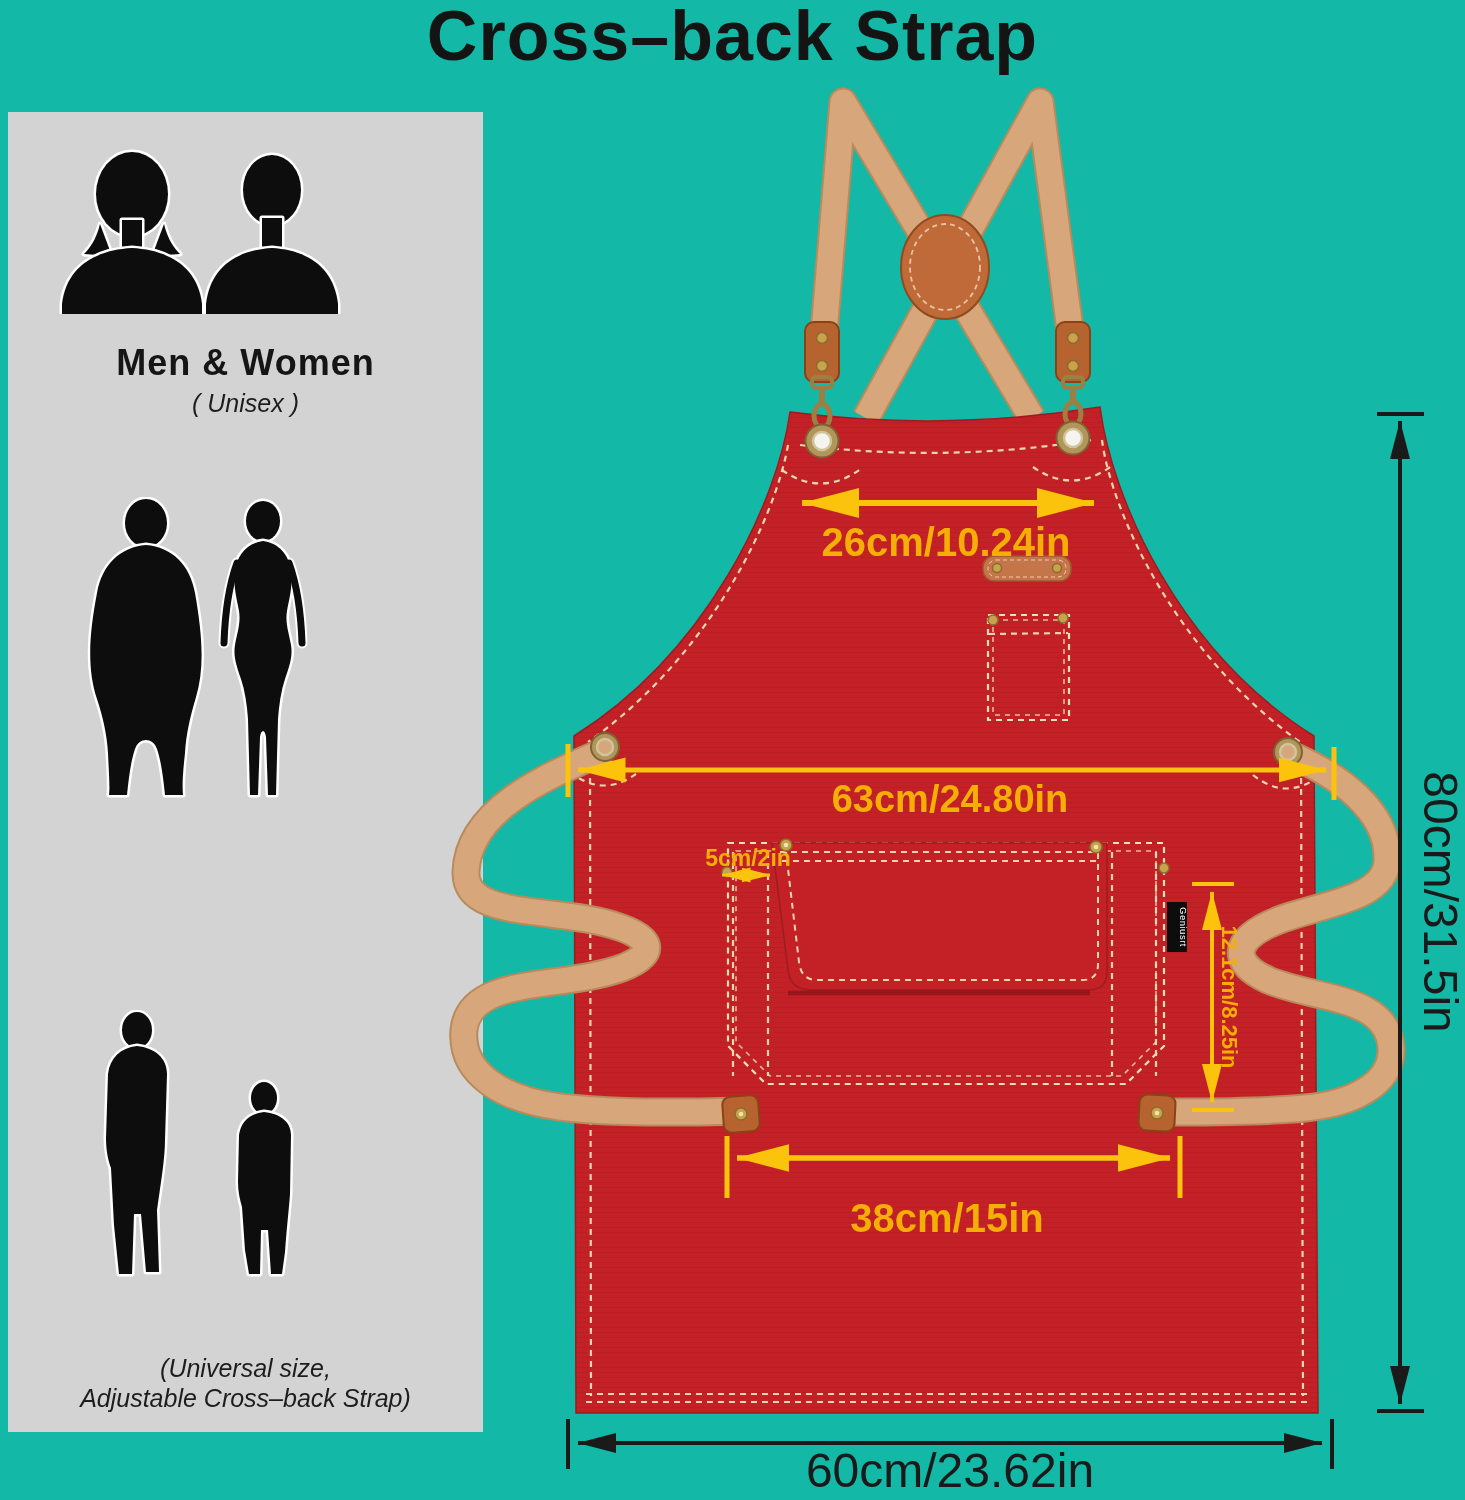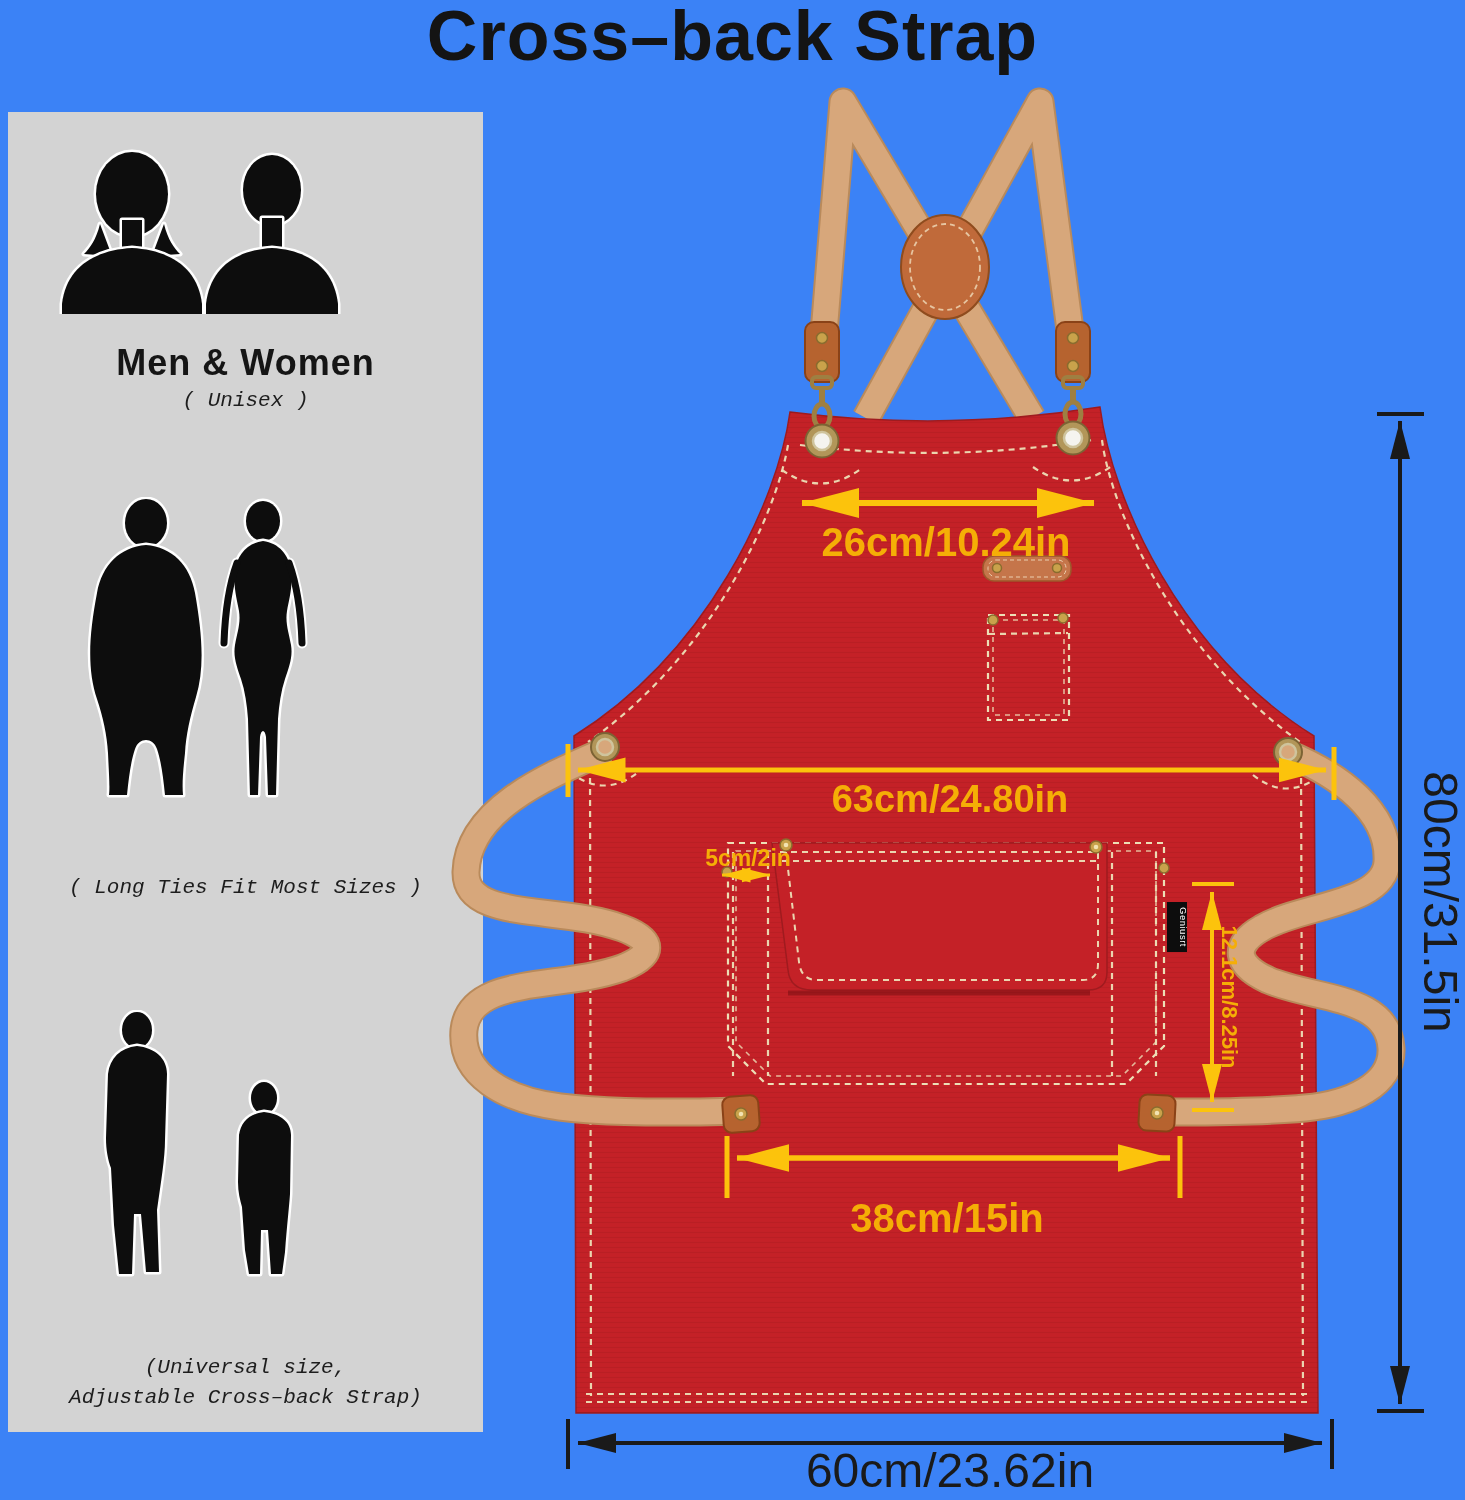--- a/index.html
+++ b/index.html
@@ -1,25 +1,25 @@
 <!DOCTYPE html>
 <html><head>
 <meta charset="utf-8">
 <style>
   html,body{margin:0;padding:0;background:#fff;}
-  .page{position:relative;width:1465px;height:1500px;background:#3b82f6;overflow:hidden;
+  .page{position:relative;width:1465px;height:1500px;background:#14b8a6;overflow:hidden;
         font-family:"Liberation Sans",sans-serif;}
   .title{position:absolute;left:0;top:-4px;width:100%;text-align:center;
          font-size:70px;font-weight:700;letter-spacing:1px;color:#141414;margin:0;}
   .panel{position:absolute;left:8px;top:112px;width:475px;height:1320px;background:#d3d3d3;}
   .sil{position:absolute;left:30px;}
   .h{position:absolute;left:0;width:100%;text-align:center;font-weight:700;
      font-size:36px;color:#151515;letter-spacing:1px;}
   .s{position:absolute;left:0;width:100%;text-align:center;font-style:italic;
-     font-size:21px;color:#1d1d1d;font-family:Liberation Mono, monospace;}
+     font-size:25px;color:#1d1d1d;}
   .s2l{line-height:30px;}
   .apron-svg{position:absolute;left:0;top:0;}
   .sf{fill:#0d0d0d;stroke:#ffffff;stroke-width:5;paint-order:stroke;stroke-linejoin:round;}
   .armW{fill:none;stroke:#ffffff;stroke-width:11;stroke-linecap:round;}
   .armB{fill:none;stroke:#0d0d0d;stroke-width:7;stroke-linecap:round;}
   .strapU{fill:none;stroke:#b98a5b;stroke-width:29;stroke-linejoin:round;}
   .strapO{fill:none;stroke:#d7a77b;stroke-width:25;stroke-linejoin:round;}
   .leather{fill:#b6632f;stroke:#8a4217;stroke-width:2;}
   .rv{fill:#c9a24b;stroke:#8a6c2e;stroke-width:1.5;}
   .rvh{fill:#f2e3b2;stroke:none;}
@@ -73,21 +73,20 @@
         <path class="armW" d="M251,66 C259,88 263,116 264,146"></path>
         <path class="sf" d="M225,44 C209,46 199,58 197,74 C195,90 199,102 201,114 C203,126 199,136 197,148
                            C195,160 199,170 203,182 C207,194 209,208 210,222 L212,298 L220,298 L222,240
                            C223,232 227,232 228,240 L230,298 L238,298 L240,222 C241,208 243,194 247,182
                            C251,170 255,160 253,148 C251,136 247,126 249,114 C251,102 255,90 253,74
                            C251,58 241,46 225,44 Z"></path>
         <path class="armB" d="M199,66 C191,88 187,116 186,146"></path>
         <path class="armB" d="M251,66 C259,88 263,116 264,146"></path>
       </g>
     </svg>
-    <div class="s" style="top:764px;">( Long Ties Fit Most Sizes )</div>
 
     <svg class="sil" style="top:898px;" width="360" height="267" viewBox="0 0 360 267">
       <g>
         <ellipse class="sf" cx="99" cy="20" rx="15" ry="18"></ellipse>
         <path class="sf" d="M99,36 C82,38 72,48 70,64 L68,128 C68,140 70,150 73,158 L76,215 L81,264 L94,264
                            L96,204 L103,204 L108,262 L121,262 L119,200 C123,172 127,148 127,130 L129,64
                            C129,48 117,38 99,36 Z"></path>
       </g>
       <g>
         <ellipse class="sf" cx="226" cy="88" rx="13" ry="16"></ellipse>

